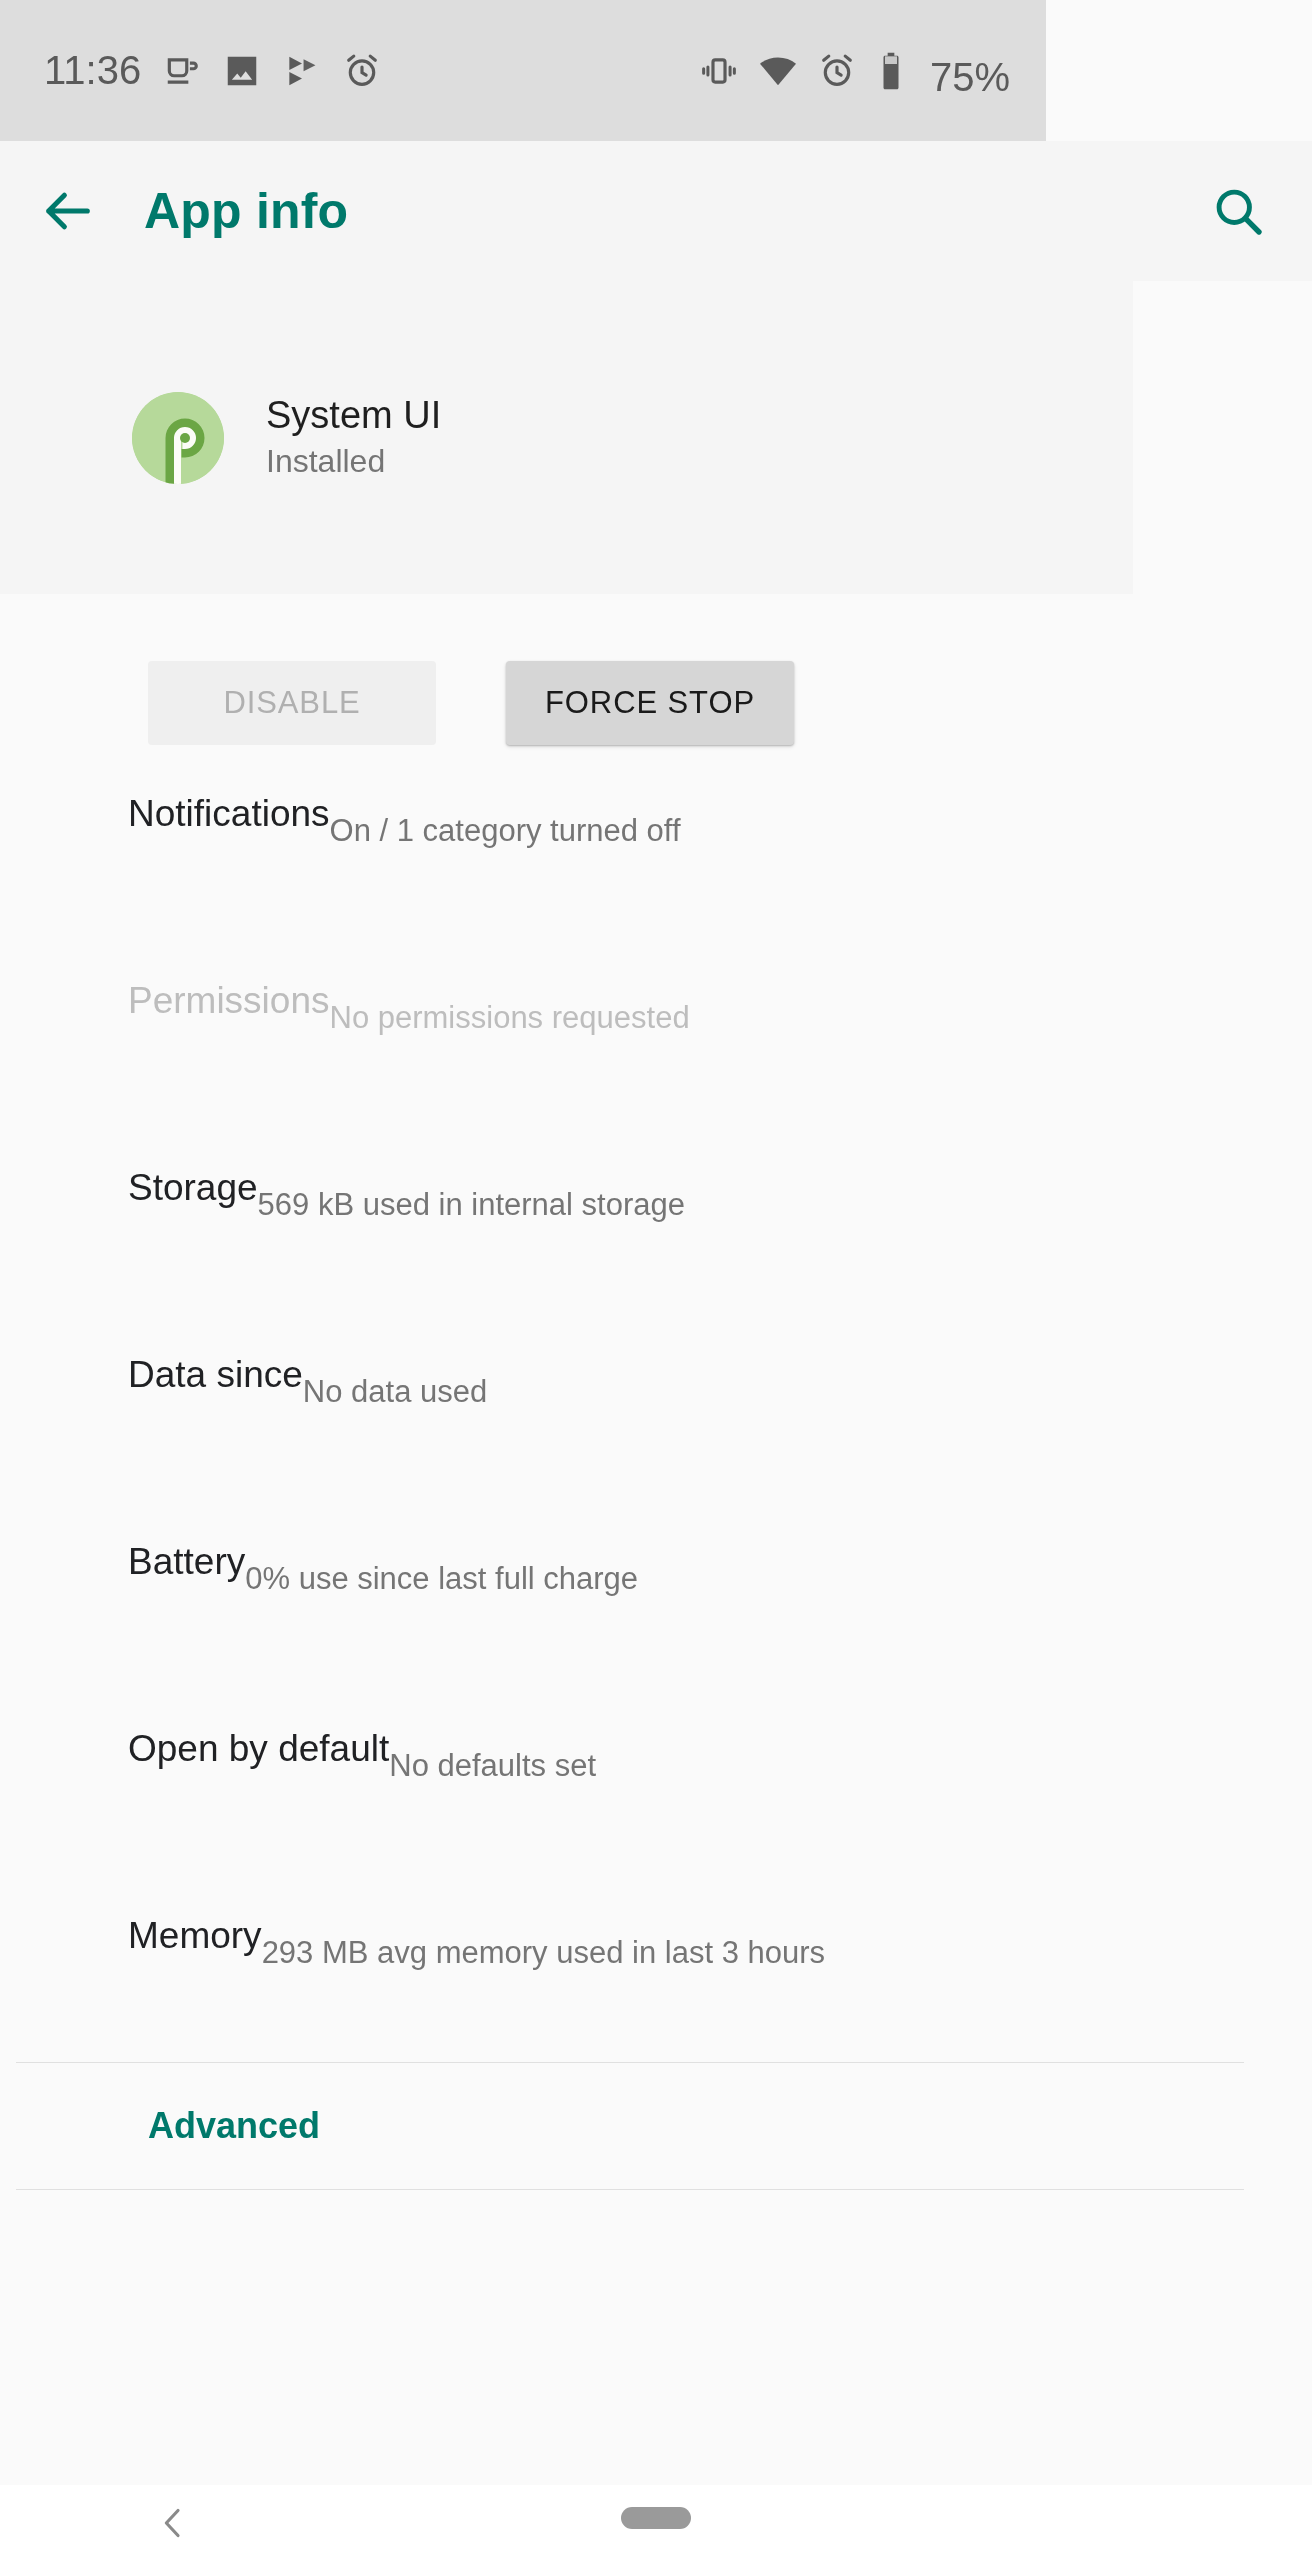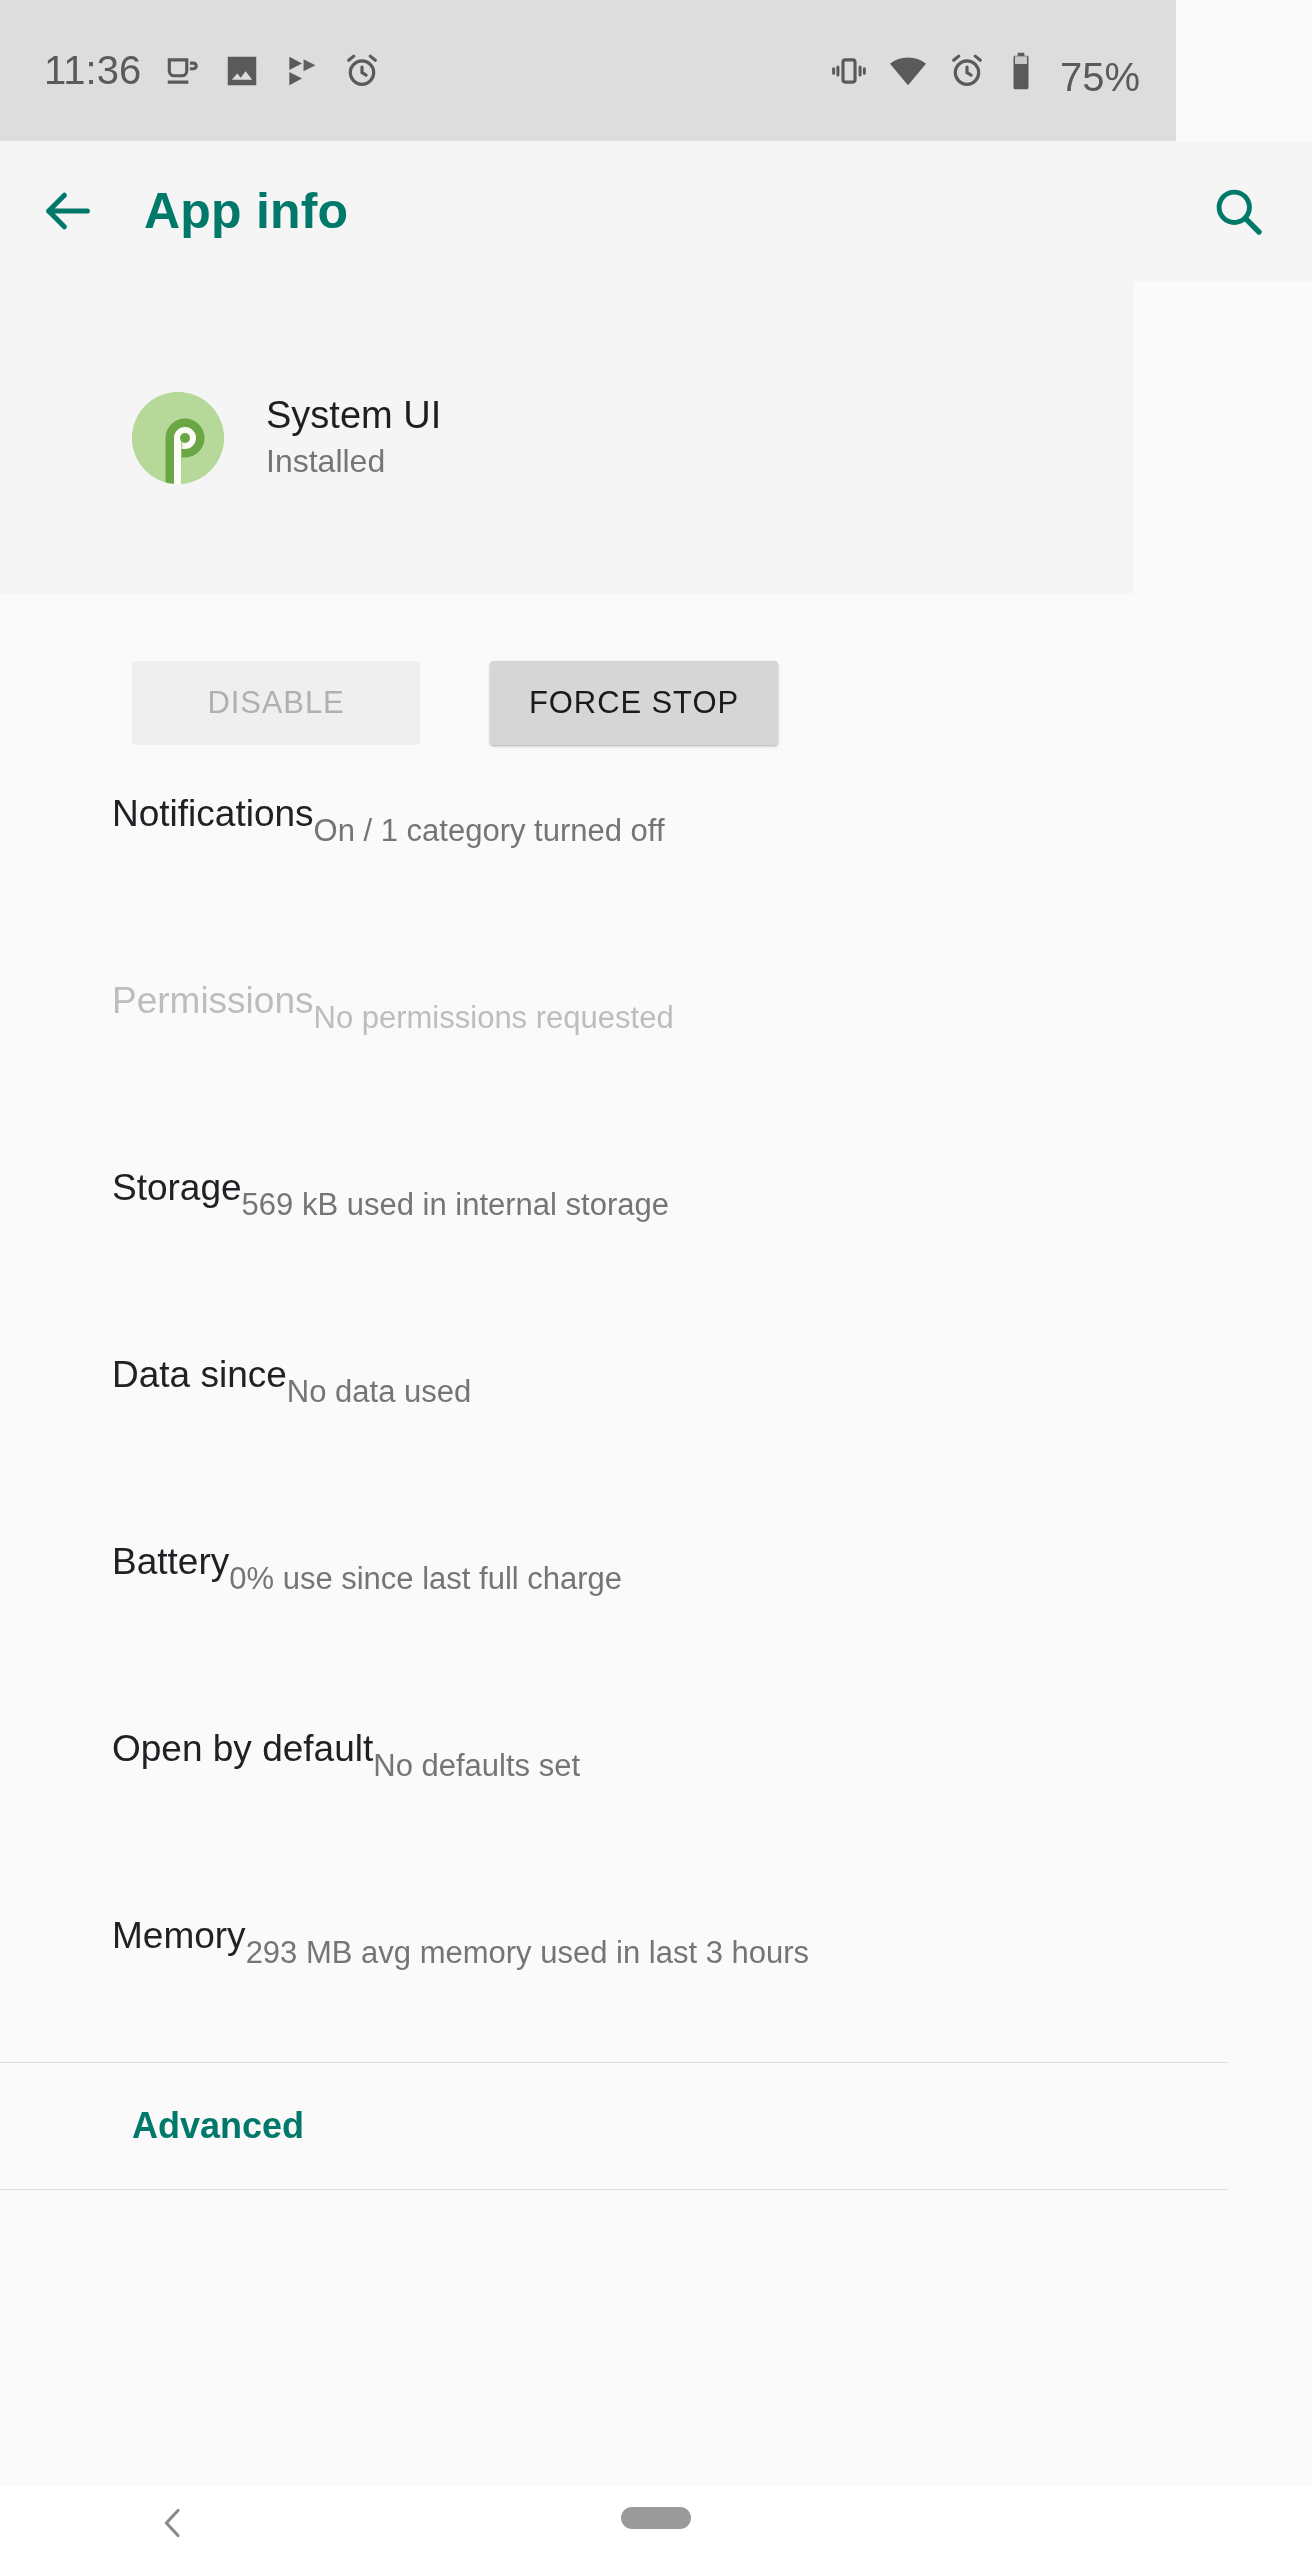--- a/index.html
+++ b/index.html
@@ -6,21 +6,21 @@
   html, body {
     width:1312px; height:2560px;
     background:#FAFAFA;
     font-family:"Liberation Sans", sans-serif;
     overflow:hidden;
   }
   #screen { position:relative; width:1312px; height:2560px; background:#FAFAFA; }
 
   
   .status-bar{
-    position:absolute; top:0; left:0; width:1176px; height:141px;
+    position:absolute; top:0; left:0; width:1046px; height:141px;
     background:#DDDDDD;
     display:flex; align-items:center; justify-content:space-between;
     padding:0 36px 0 44px;
   }
   .status-left{ display:flex; align-items:center; gap:22px; }
   .status-right{ display:flex; align-items:center; gap:20px; }
   .clock{ font-size:40px; color:#5A5A5A; letter-spacing:0px; font-weight:400; }
   .batt-pct{ font-size:40px; color:#5A5A5A; margin-left:4px;margin-top:13px; }
   .sicon{ display:block; }
 
@@ -57,21 +57,21 @@
     position:relative; flex:0 0 auto;
     overflow:hidden;
   }
   .app-icon svg{ position:absolute; top:0; left:0; }
   .app-meta{ margin-left:42px; }
   .app-name{ font-size:38px; color:#1F1F1F; line-height:1.25; }
   .app-status{ font-size:32px; color:#757575; line-height:1.35; margin-top:0; }
 
   
   .content{
-    position:absolute; top:594px; left:0; width:1228px;
+    position:absolute; top:594px; left:16px; width:1228px;
     background:#FAFAFA;
   }
 
   .btn-row{
     display:flex; padding:67px 0 0 132px; gap:70px;
   }
   .abtn{
     width:288px; height:84px;
     display:flex; align-items:center; justify-content:center;
     font-size:31px; letter-spacing:0.9px; border-radius:4px;

